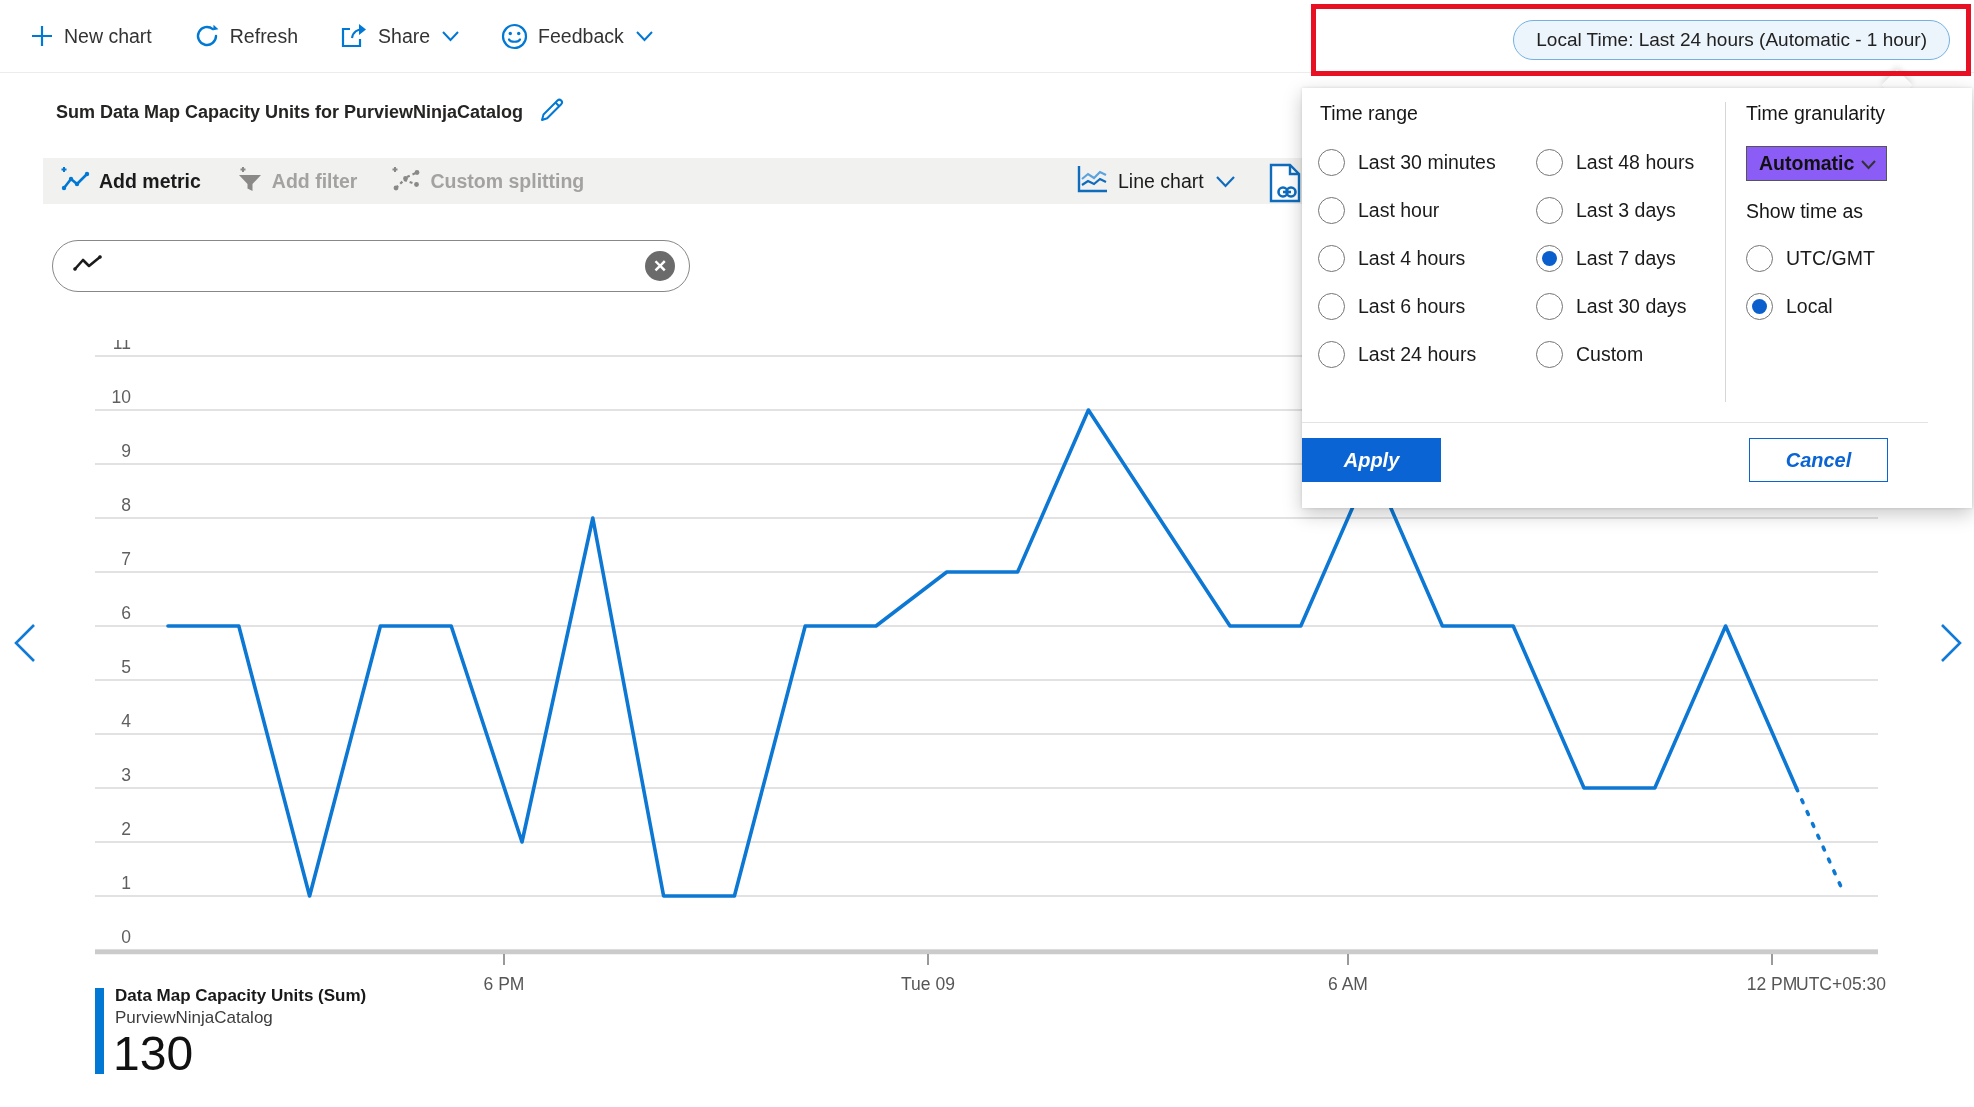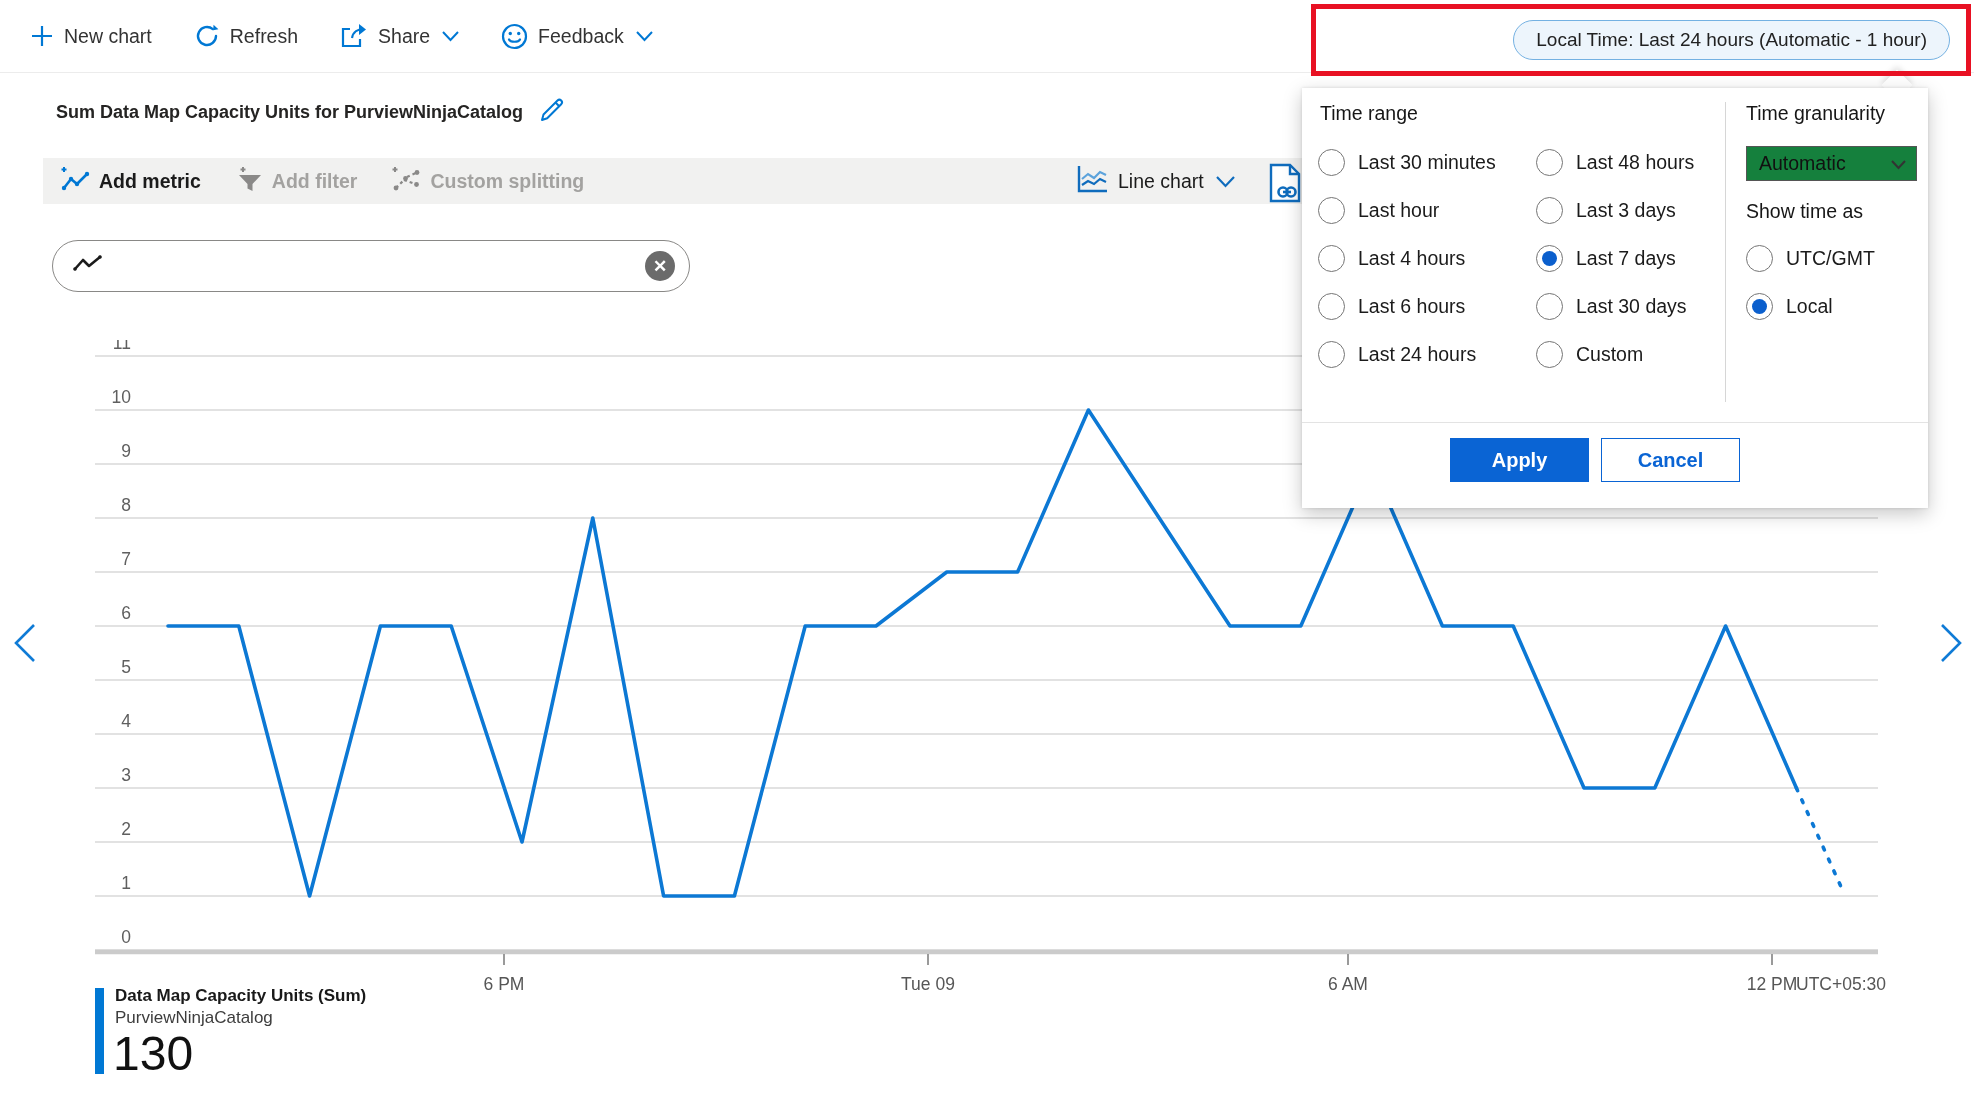--- a/index.html
+++ b/index.html
@@ -38,34 +38,34 @@
   .navchev{z-index:2;cursor:pointer;}
   
   .legendbar{left:95px;top:988px;width:9px;height:86px;background:#0078d4;}
   .leg-title{left:115px;top:986px;font-size:17px;font-weight:700;color:#191919;}
   .leg-sub{left:115px;top:1008px;font-size:17px;color:#3d3d3d;}
   .leg-val{left:113px;top:1026px;font-size:48px;color:#111;}
   
   .caret{left:1886px;top:74px;width:22px;height:22px;background:#fff;transform:rotate(45deg);
          box-shadow:-2px -2px 6px rgba(0,0,0,.14);z-index:19;}
   .popup{left:1302px;top:88px;width:626px;height:420px;background:#fff;z-index:20;
-         box-shadow:0 6px 18px rgba(0,0,0,.22),0 0 3px rgba(0,0,0,.12);}
+         box-shadow:0 6px 18px rgba(0,0,0,.22),0 0 3px rgba(0,0,0,.12);padding-left:44px;}
   .pp-h{position:absolute;font-size:19.5px;color:#161616;}
   .pp-col{position:absolute;display:flex;flex-direction:column;}
   .radio-row{display:flex;align-items:center;gap:13px;height:48px;cursor:pointer;}
   .radio{width:27px;height:27px;border:1.5px solid #757575;border-radius:50%;box-sizing:border-box;
          background:#fff;display:flex;align-items:center;justify-content:center;flex:0 0 27px;}
   .radio.sel::after{content:'';width:15px;height:15px;border-radius:50%;background:#0b5fcd;}
   .radio-lbl{font-size:19.5px;color:#1b1b1b;white-space:nowrap;}
   .vdivider{position:absolute;left:423px;top:14px;width:1px;height:300px;background:#d6d6d6;}
-  .gran-select{position:absolute;left:444px;top:58px;width:171px;height:35px;border:1px solid #555;
+  .gran-select{position:absolute;left:444px;top:58px;width:141px;height:35px;border:1px solid #555;
                display:flex;align-items:center;justify-content:space-between;padding:0 10px 0 12px;
-               box-sizing:border-box;font-size:19.5px;color:#111;cursor:pointer;background:#15803d;}
+               box-sizing:border-box;font-size:19.5px;color:#111;cursor:pointer;background:#8b5cf6;font-weight:bold;}
   .hdivider{position:absolute;left:0;top:334px;width:626px;height:1px;background:#e3e3e3;}
-  .pp-btns{position:absolute;left:0;top:350px;width:626px;display:flex;justify-content:center;gap:12px;padding-right:40px;box-sizing:border-box;}
+  .pp-btns{position:absolute;left:0;top:350px;width:626px;display:flex;justify-content:space-between;gap:12px;padding-right:40px;box-sizing:border-box;font-style:italic;}
   .btn{width:139px;height:44px;font-size:20px;font-weight:600;display:flex;align-items:center;justify-content:center;cursor:pointer;box-sizing:border-box;}
   .btn.primary{background:#0a64d4;color:#fff;border:1px solid #0a64d4;}
   .btn.secondary{background:#fff;color:#0a64d4;border:1.5px solid #0a64d4;}
 </style>
 </head>
 <body>
 
 <div class="abs topbar"></div>
 <div class="abs tb-items">
   <div class="tb-item">

